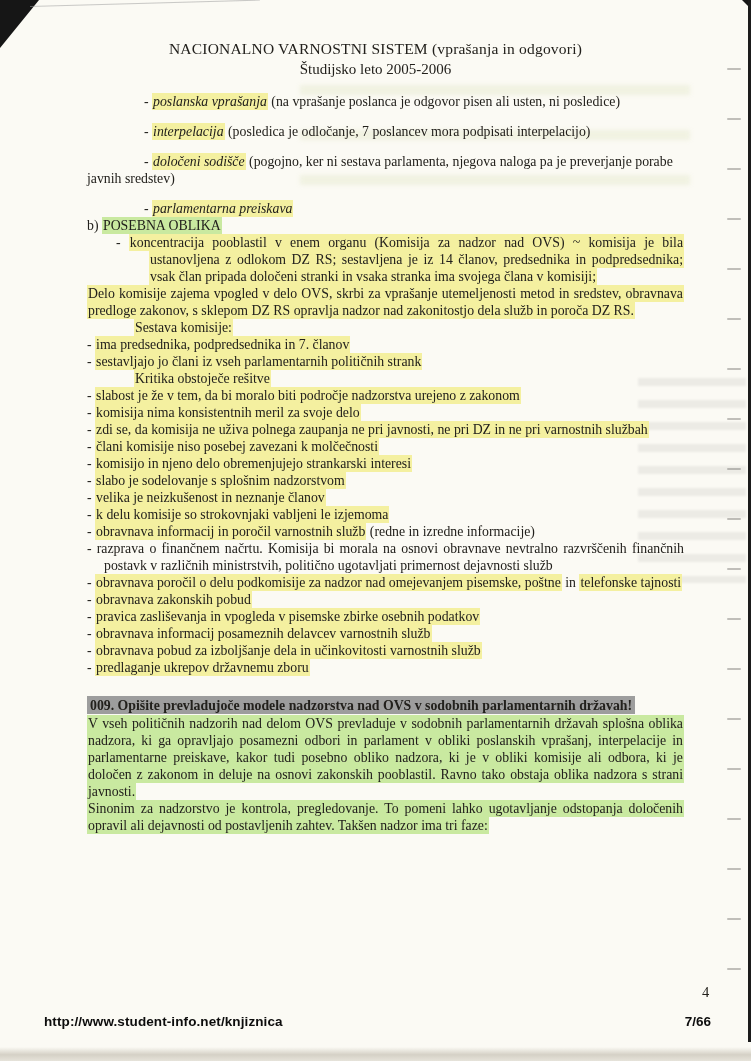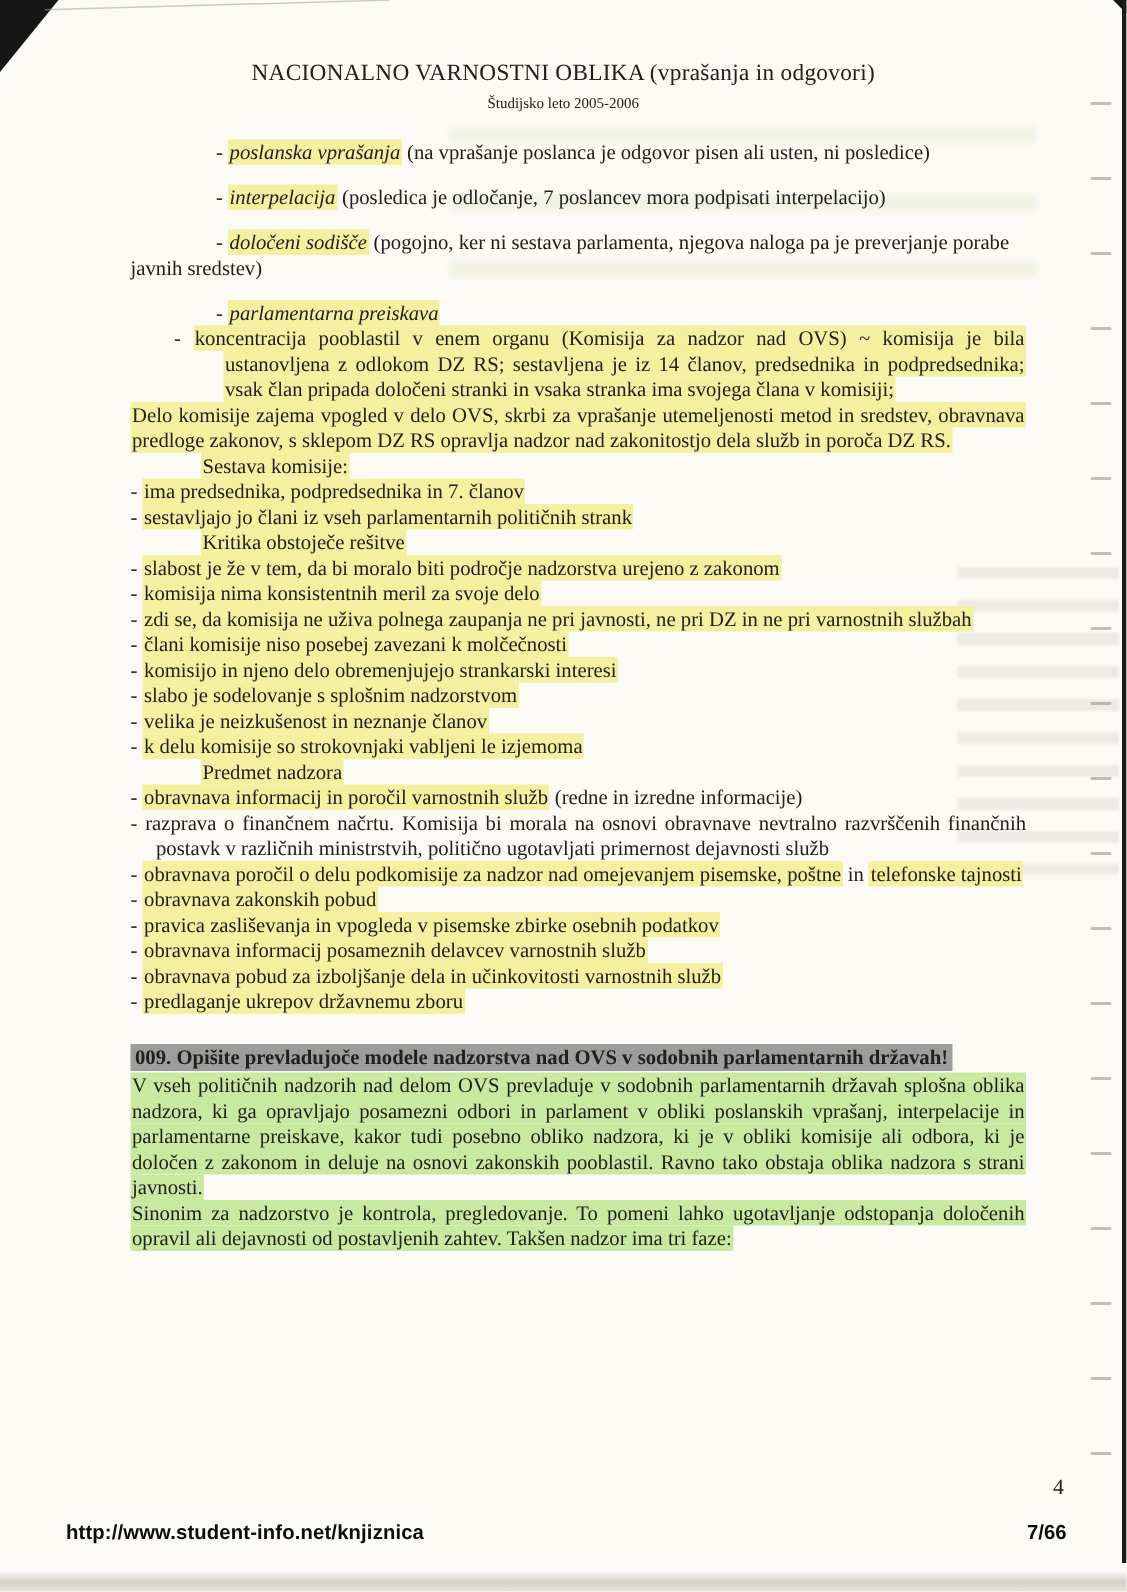--- a/index.html
+++ b/index.html
@@ -39,21 +39,21 @@
     filter:blur(2px);
   }
   .bleed-col{
     position:absolute;left:638px;top:378px;width:108px;height:205px;pointer-events:none;
     background:repeating-linear-gradient(to bottom,rgba(150,148,145,.14) 0 8px,transparent 8px 22px);
     filter:blur(1px);
   }
   
   .doc-header{margin-top:38px;text-align:center;color:var(--text-ink,#22201c);}
   .doc-title{font-size:15.5px;line-height:21px;letter-spacing:.2px;}
-  .doc-subtitle{font-size:10px;line-height:21px;}
+  .doc-subtitle{font-size:15px;line-height:21px;}
   .doc-body{
     position:relative;margin:9px 0 0 87px;width:597px;
     color:var(--text-ink,#22201c);font-size:13.8px;line-height:17px;
   }
   .p{margin:0;}
   .ind{text-indent:57px;margin-top:13px;}
   .deep{padding-left:62px;text-indent:-33px;}
   .hang{padding-left:17px;text-indent:-17px;}
   .just{text-align:justify;}
   .question{font-weight:bold;padding-left:36px;text-indent:-36px;margin-top:20px;line-height:18.5px;}
@@ -79,44 +79,44 @@
 </style>
 </head>
 <body>
 
 <div class="sheet">
 
   <div class="bleed-top"></div>
   <div class="bleed-col"></div>
 
   <div class="doc-header">
-    <div class="doc-title">NACIONALNO VARNOSTNI OBLIKA (vprašanja in odgovori)</div>
+    <div class="doc-title">NACIONALNO VARNOSTNI SISTEM (vprašanja in odgovori)</div>
     <div class="doc-subtitle">Študijsko leto 2005-2006</div>
   </div>
 
   <div class="doc-body">
       <p class="p ind"><span>- </span><span class="h-y it">poslanska vprašanja</span><span> (na vprašanje poslanca je odgovor pisen ali usten, ni posledice)</span></p>
       <p class="p ind"><span>- </span><span class="h-y it">interpelacija</span><span> (posledica je odločanje, 7 poslancev mora podpisati interpelacijo)</span></p>
       <p class="p ind"><span>- </span><span class="h-y it">določeni sodišče</span><span> (pogojno, ker ni sestava parlamenta, njegova naloga pa je preverjanje porabe javnih sredstev)</span></p>
       <p class="p ind"><span>- </span><span class="h-y it">parlamentarna preiskava</span></p>
+      <p class="p plain"><span>b) </span><span class="h-g">POSEBNA OBLIKA</span></p>
       <p class="p deep just"><span>- </span><span class="h-y">koncentracija pooblastil v enem organu (Komisija za nadzor nad OVS) ~ komisija je bila ustanovljena z odlokom DZ RS; sestavljena je iz 14 članov, predsednika in podpredsednika; vsak član pripada določeni stranki in vsaka stranka ima svojega člana v komisiji;</span></p>
       <p class="p plain just"><span class="h-y">Delo komisije zajema vpogled v delo OVS, skrbi za vprašanje utemeljenosti metod in sredstev, obravnava predloge zakonov, s sklepom DZ RS opravlja nadzor nad zakonitostjo dela služb in poroča DZ RS.</span></p>
       <p class="p plain"><span class="h-y u-w">Sestava komisije:</span></p>
       <p class="p hang"><span>- </span><span class="h-y">ima predsednika, podpredsednika in 7. članov</span></p>
       <p class="p hang"><span>- </span><span class="h-y">sestavljajo jo člani iz vseh parlamentarnih političnih strank</span></p>
       <p class="p plain"><span class="h-y u-w">Kritika obstoječe rešitve</span></p>
       <p class="p hang"><span>- </span><span class="h-y">slabost je že v tem, da bi moralo biti področje nadzorstva urejeno z zakonom</span></p>
       <p class="p hang"><span>- </span><span class="h-y">komisija nima konsistentnih meril za svoje delo</span></p>
       <p class="p hang just"><span>- </span><span class="h-y">zdi se, da komisija ne uživa polnega zaupanja ne pri javnosti, ne pri DZ in ne pri varnostnih službah</span></p>
       <p class="p hang"><span>- </span><span class="h-y">člani komisije niso posebej zavezani k molčečnosti</span></p>
       <p class="p hang"><span>- </span><span class="h-y">komisijo in njeno delo obremenjujejo strankarski interesi</span></p>
       <p class="p hang"><span>- </span><span class="h-y">slabo je sodelovanje s splošnim nadzorstvom</span></p>
       <p class="p hang"><span>- </span><span class="h-y">velika je neizkušenost in neznanje članov</span></p>
       <p class="p hang"><span>- </span><span class="h-y">k delu komisije so strokovnjaki vabljeni le izjemoma</span></p>
-      <p class="p plain"><span class="h-y u-w">Predmet nadzora</span></p>
       <p class="p hang"><span>- </span><span class="h-y">obravnava informacij in poročil varnostnih služb</span><span> (redne in izredne informacije)</span></p>
       <p class="p hang just"><span>- razprava o finančnem načrtu. Komisija bi morala na osnovi obravnave nevtralno razvrščenih finančnih postavk v različnih ministrstvih, politično ugotavljati primernost dejavnosti služb</span></p>
       <p class="p plain"><span>- </span><span class="h-y">obravnava poročil o delu podkomisije za nadzor nad omejevanjem pisemske, poštne</span><span> in </span><span class="h-y">telefonske tajnosti</span></p>
       <p class="p hang"><span>- </span><span class="h-y">obravnava zakonskih pobud</span></p>
       <p class="p hang"><span>- </span><span class="h-y">pravica zasliševanja in vpogleda v pisemske zbirke osebnih podatkov</span></p>
       <p class="p hang"><span>- </span><span class="h-y">obravnava informacij posameznih delavcev varnostnih služb</span></p>
       <p class="p hang"><span>- </span><span class="h-y">obravnava pobud za izboljšanje dela in učinkovitosti varnostnih služb</span></p>
       <p class="p hang"><span>- </span><span class="h-y">predlaganje ukrepov državnemu zboru</span></p>
       <p class="p question"><span class="h-q">009. Opišite prevladujoče modele nadzorstva nad OVS v sodobnih parlamentarnih državah!</span></p>
       <p class="p plain just"><span class="h-g">V vseh političnih nadzorih nad delom OVS prevladuje v sodobnih parlamentarnih državah splošna oblika nadzora, ki ga opravljajo posamezni odbori in parlament v obliki poslanskih vprašanj, interpelacije in parlamentarne preiskave, kakor tudi posebno obliko nadzora, ki je v obliki komisije ali odbora, ki je določen z zakonom in deluje na osnovi zakonskih pooblastil. Ravno tako obstaja oblika nadzora s strani javnosti.</span></p>

